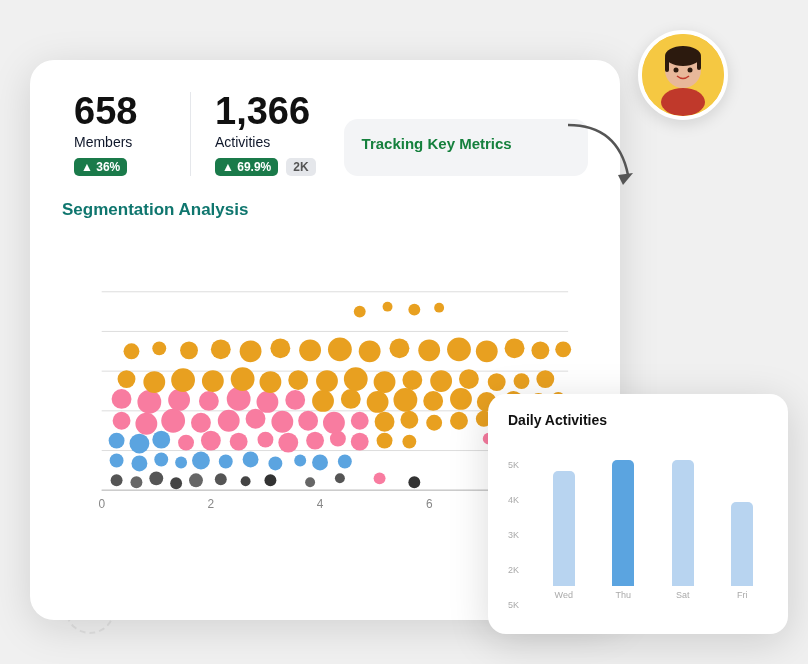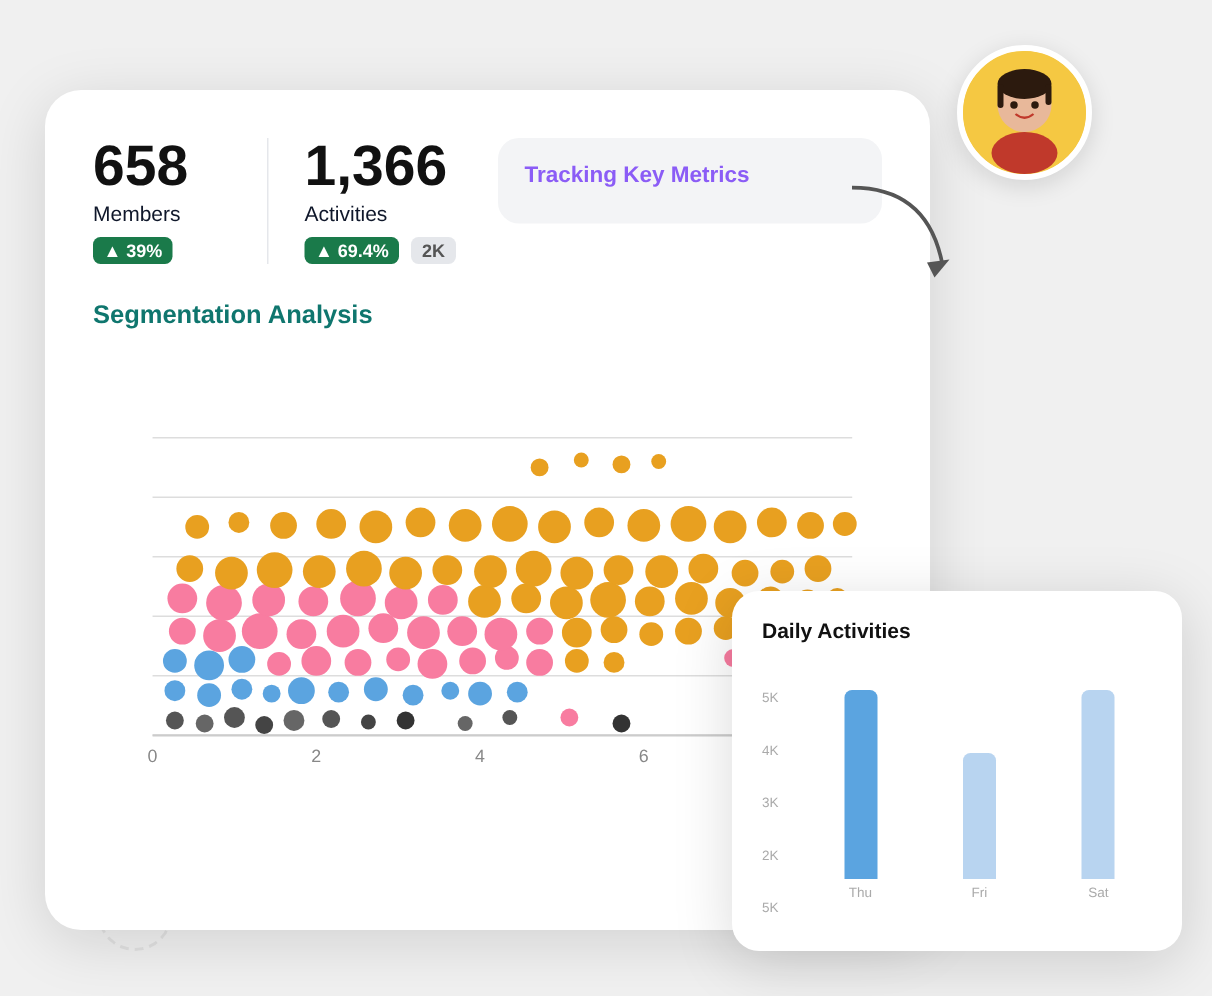--- a/index.html
+++ b/index.html
@@ -93,21 +93,21 @@
       border-radius: 14px;
       padding: 16px 18px;
       flex: 1;
       margin-left: 28px;
       max-width: 300px;
     }
 
     .tracking-title {
       font-size: 15px;
       font-weight: 700;
-      color: #8b5cf6;
+      color: #15803d;
       margin-bottom: 8px;
     }
 
     .tracking-text {
       font-size: 12.5px;
       color: #555;
       line-height: 1.6;
     }
 
     .tracking-text .highlight-green {
@@ -242,49 +242,50 @@
 
     
     .dashed-circle {
       position: absolute;
       border-radius: 50%;
       border: 2px dashed #ccc;
     }
 
     .metrics-header {
       display: flex;
-      align-items: flex-start;
+      align-items: flex-end;
       margin-bottom: 24px;
+      margin-left: 12px;
     }
   </style>
 </head>
 <body>
 
 <div class="scene">
 
   <div class="dashed-circle" style="width:80px;height:80px;left:40px;bottom:50px;opacity:0.5;"></div>
   <div class="dashed-circle" style="width:50px;height:50px;left:65px;bottom:30px;opacity:0.4;"></div>
 
   <div class="main-card">
 
     <div class="metrics-header">
 
       <div class="metric-block">
         <span class="metric-number">658</span>
         <span class="metric-label">Members</span>
         <div class="badge-row">
-          <span class="badge-green">▲ 39%</span>
+          <span class="badge-green">▲ 36%</span>
         </div>
       </div>
 
       <div class="metric-block">
         <span class="metric-number">1,366</span>
         <span class="metric-label">Activities</span>
         <div class="badge-row">
-          <span class="badge-green">▲ 69.4%</span>
+          <span class="badge-green">▲ 69.9%</span>
           <span class="badge-gray">2K</span>
         </div>
       </div>
 
       <div class="tracking-box">
         <div class="tracking-title">Tracking Key Metrics</div>
       </div>
 
     </div>
 
@@ -435,31 +436,35 @@
       <div class="bar-chart-inner">
         <div class="y-axis-labels">
           <span>5K</span>
           <span>4K</span>
           <span>3K</span>
           <span>2K</span>
           <span>5K</span>
         </div>
 
           <div class="bar-col">
+            <div class="bar-rect" style="height: 114.8px;"></div>
+            <div class="bar-label">Wed</div>
+          </div>
+          <div class="bar-col">
             <div class="bar-rect active" style="height: 134.4px;"></div>
             <div class="bar-label">Thu</div>
+          </div>
+          <div class="bar-col">
+            <div class="bar-rect" style="height: 131.6px;"></div>
+            <div class="bar-label">Sat</div>
           </div>
           <div class="bar-col">
             <div class="bar-rect" style="height: 84px;"></div>
             <div class="bar-label">Fri</div>
           </div>
-          <div class="bar-col">
-            <div class="bar-rect" style="height: 131.6px;"></div>
-            <div class="bar-label">Sat</div>
-          </div>
         </div>
     </div>
   </div>
 
   <svg class="arrow-svg" width="80" height="80" viewBox="0 0 80 80">
     <path d="M10 10 Q 60 10, 70 60" stroke="#555" stroke-width="2.5" fill="none" stroke-dasharray="0"></path>
     <polygon points="65,70 75,58 60,60" fill="#555"></polygon>
   </svg>
 
   <div class="avatar-container">

